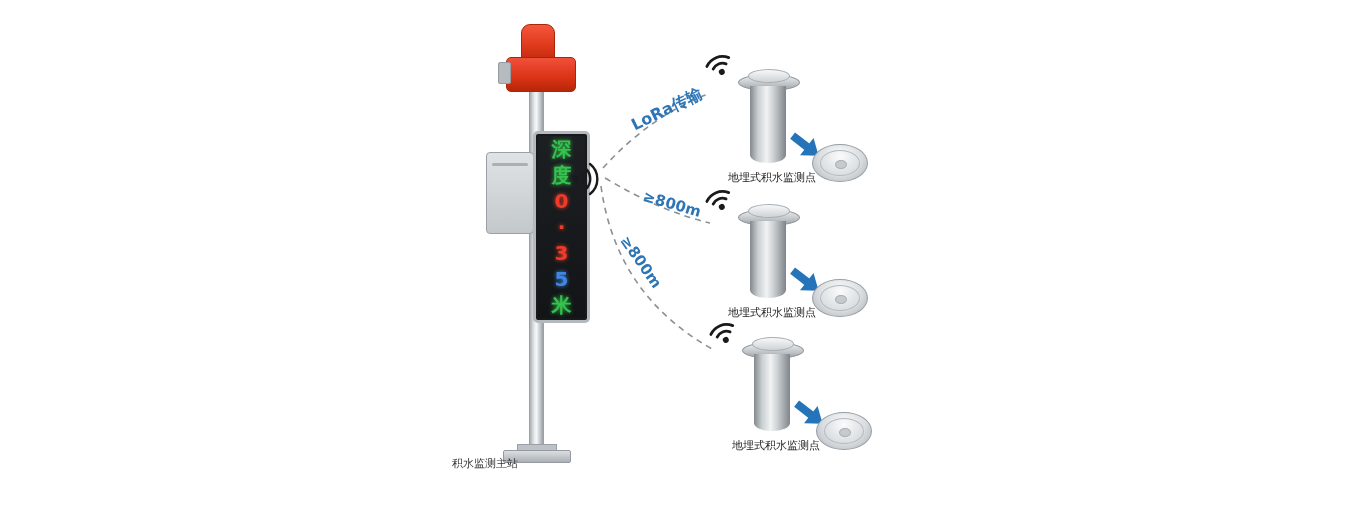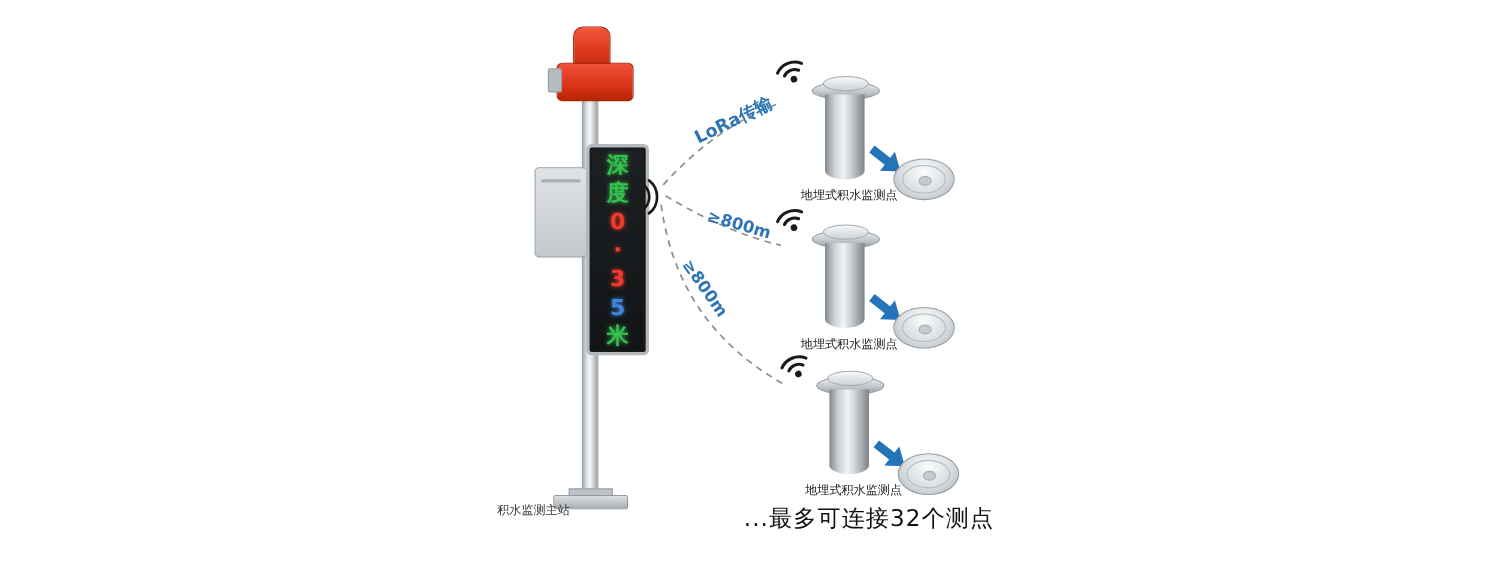--- a/index.html
+++ b/index.html
@@ -223,15 +223,14 @@
     <div class="s-label">地埋式积水监测点</div>
     <svg class="arrow" viewBox="0 0 36 32" style="color: rgb(37, 116, 185);">
       <g transform="rotate(38 18 16)" fill="currentColor">
         <rect x="1" y="12" width="19" height="8"></rect>
         <polygon points="19,5 34,16 19,27"></polygon>
       </g>
     </svg>
     <div class="disc"></div>
   </div>
 
-  <div class="footer">...最多可连接32个测点</div>
 
 </div>
 
 </body></html>

